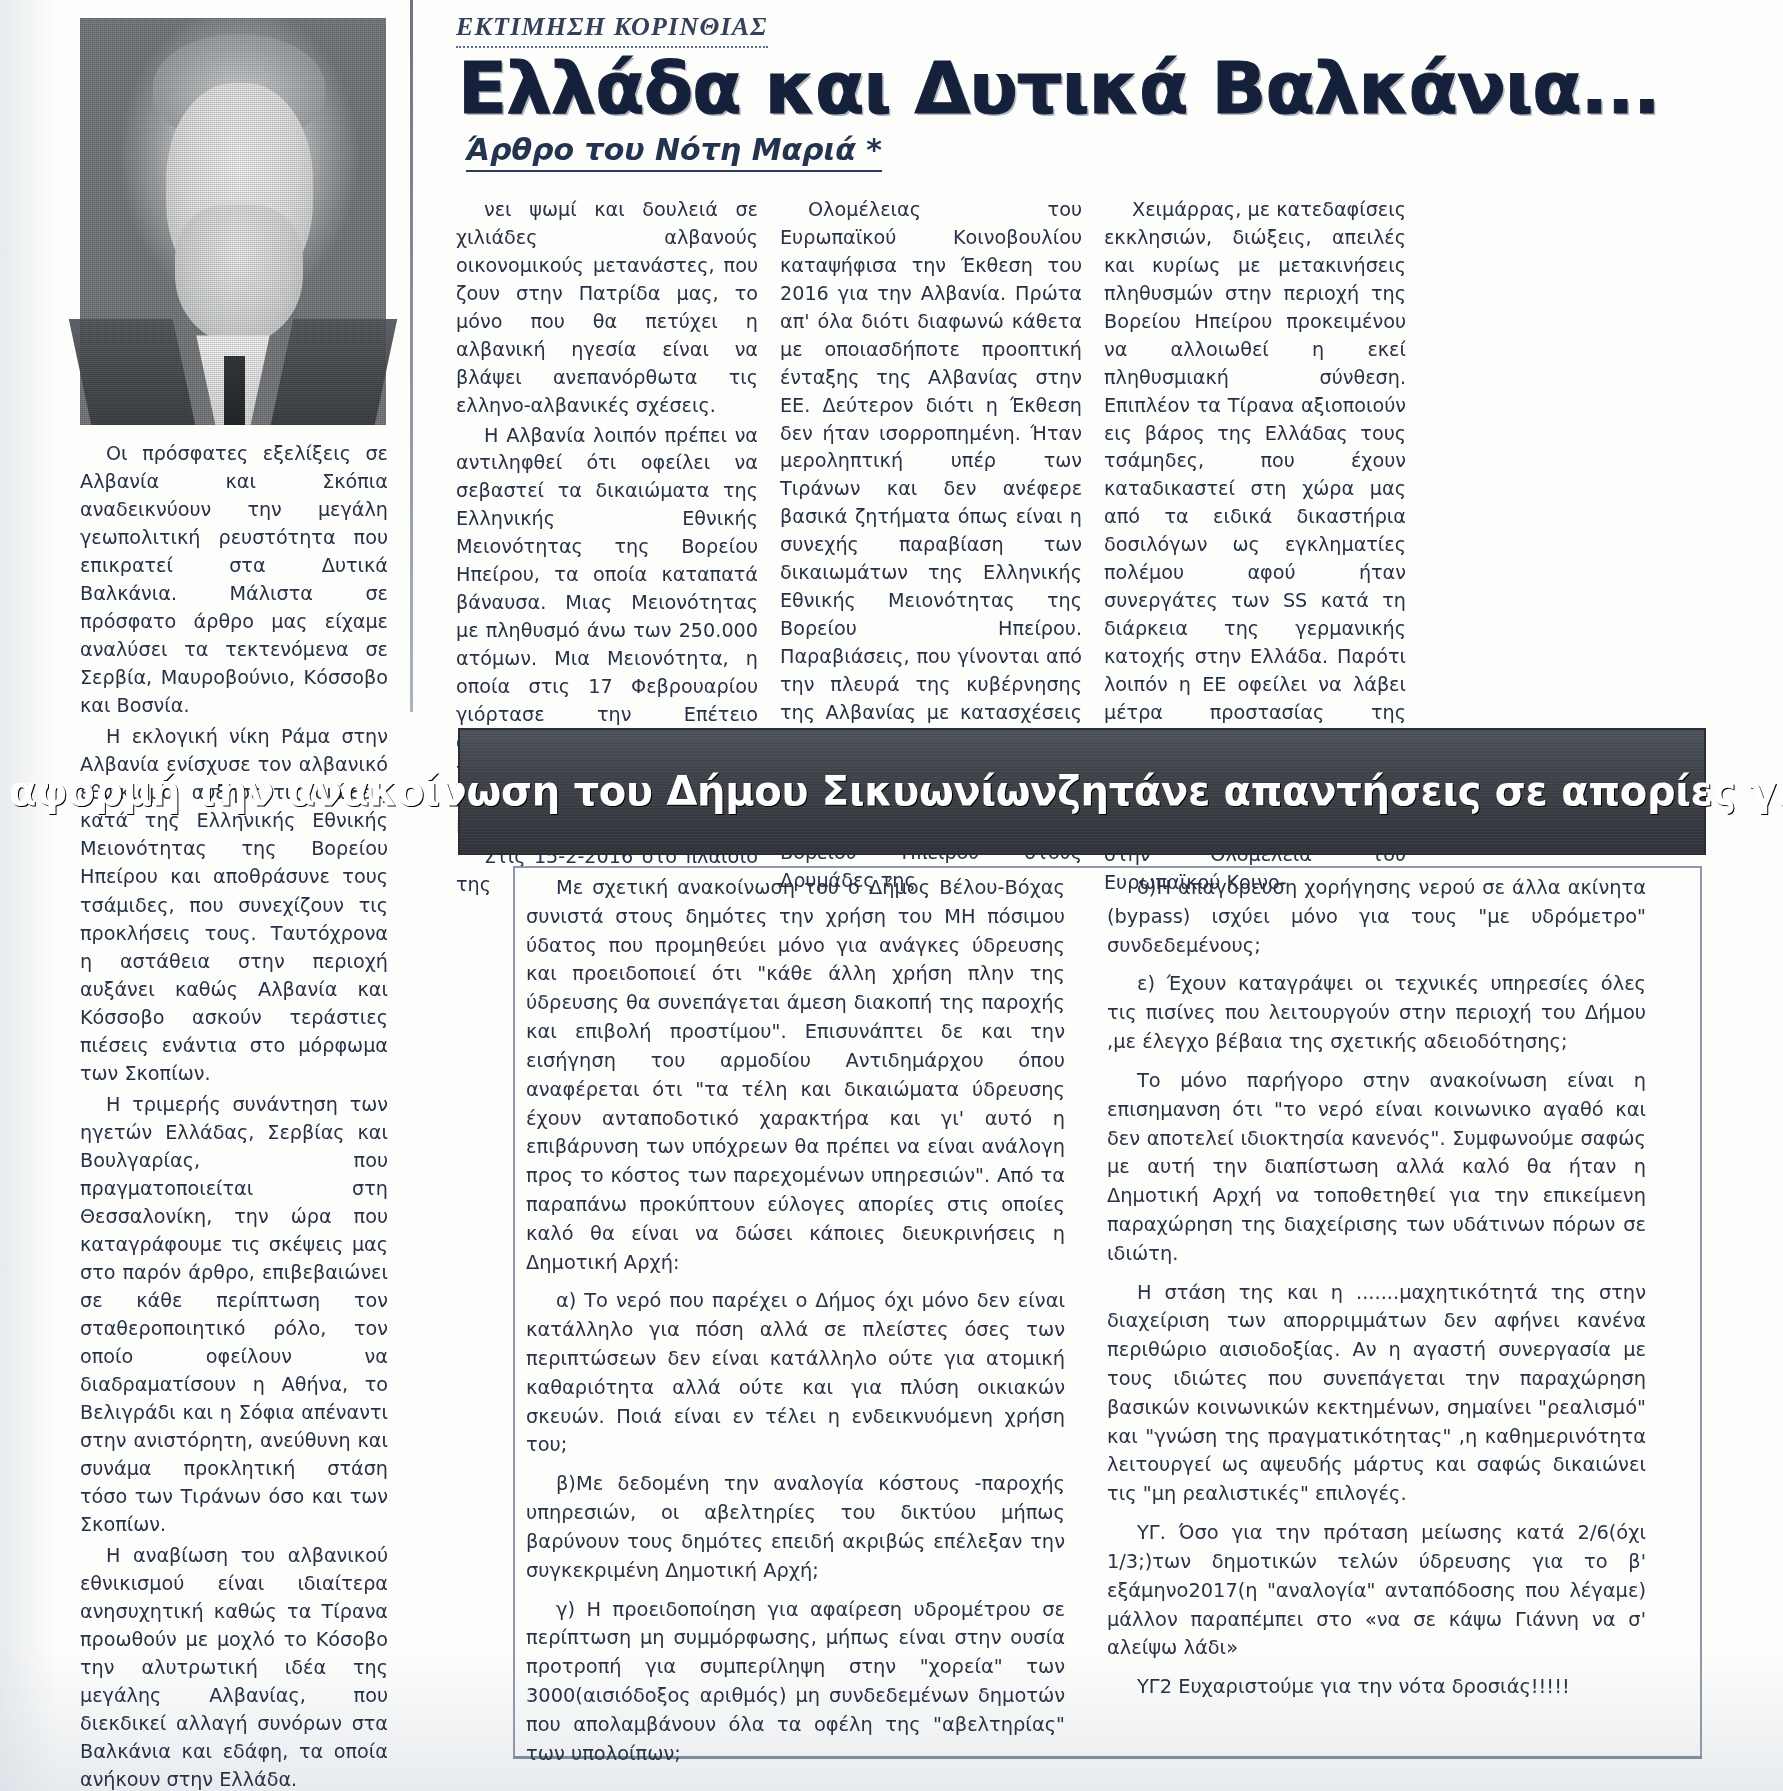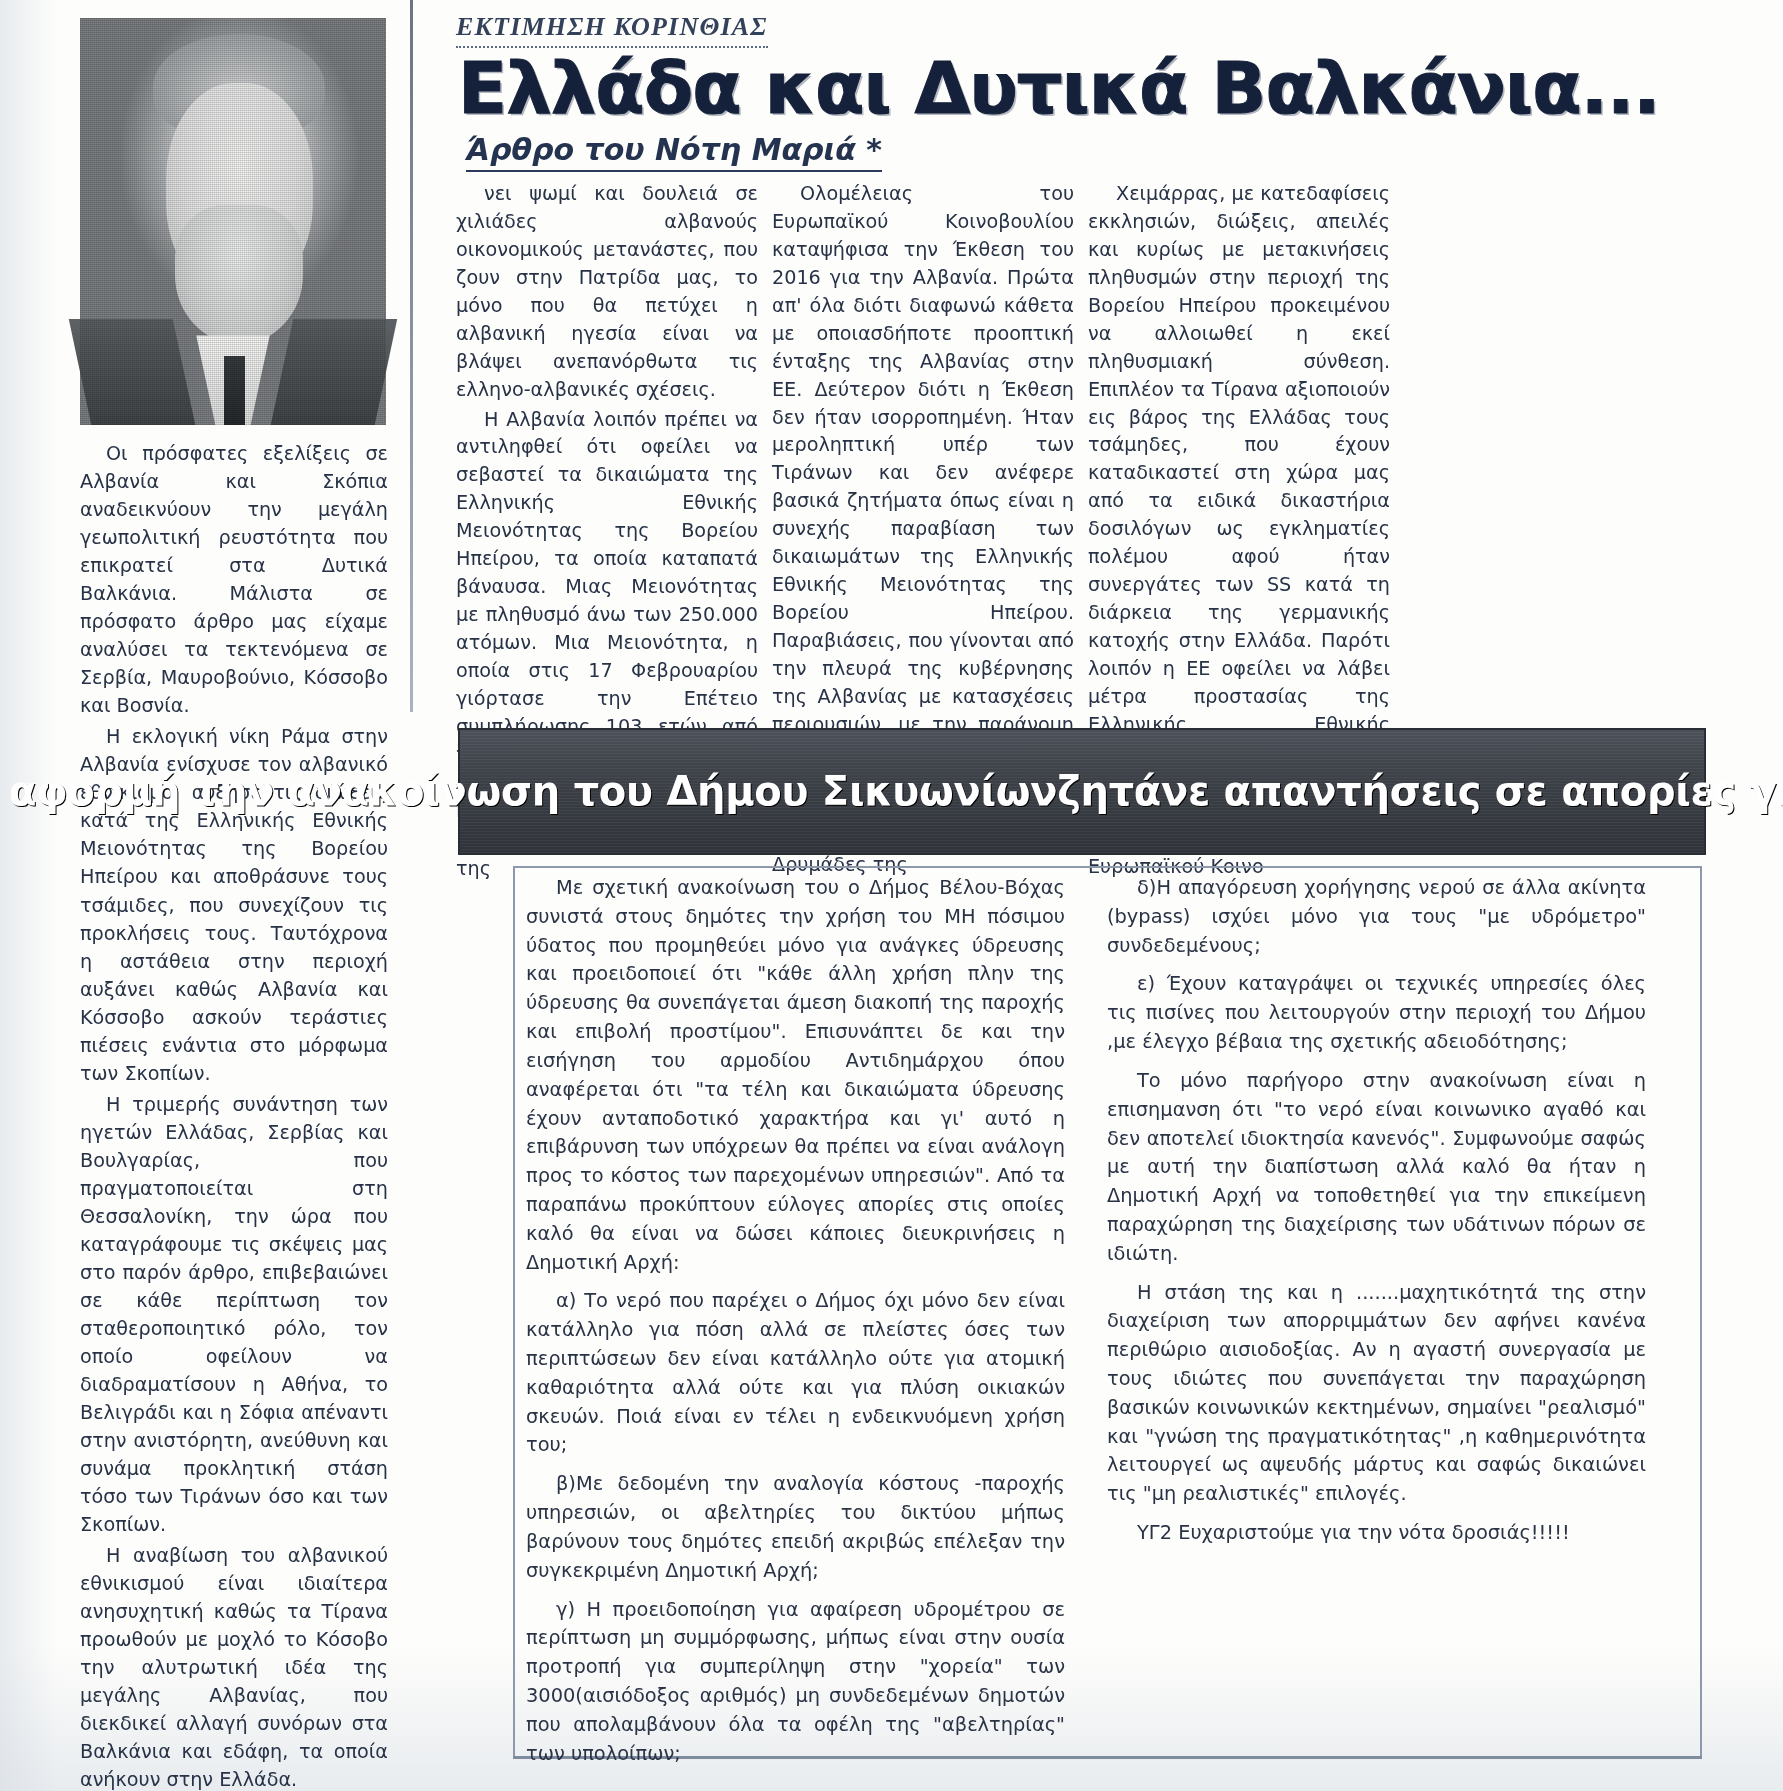--- a/index.html
+++ b/index.html
@@ -144,25 +144,25 @@
     font-weight: 700;
     font-size: 30px;
     color: #243350;
     border-bottom: 2px solid #2b3b5a;
     padding-bottom: 3px;
   }
 
   .top-cols {
     position: absolute;
     left: 398px;
-    top: 180px;
+    top: 196px;
     width: 1242px;
     height: 508px;
     display: flex;
-    gap: 14px;
+    gap: 22px;
   }
   .top-col {
     width: 302px;
     font-size: 19.2px;
     line-height: 1.455;
     text-align: justify;
     color: #273247;
   }
   .top-col p { margin: 0 0 0 0; text-indent: 28px; }
   .top-col p + p { margin-top: 2px; }
@@ -337,18 +337,19 @@
         <p>Με σχετική ανακοίνωση του ο Δήμος Βέλου-Βόχας συνιστά στους δημότες την χρήση του ΜΗ πόσιμου ύδατος που προμηθεύει μόνο για ανάγκες ύδρευσης και προειδοποιεί ότι "κάθε άλλη χρήση πλην της ύδρευσης θα συνεπάγεται άμεση διακοπή της παροχής και επιβολή προστίμου". Επισυνάπτει δε και την εισήγηση του αρμοδίου Αντιδημάρχου όπου αναφέρεται ότι "τα τέλη και δικαιώματα ύδρευσης έχουν ανταποδοτικό χαρακτήρα και γι' αυτό η επιβάρυνση των υπόχρεων θα πρέπει να είναι ανάλογη προς το κόστος των παρεχομένων υπηρεσιών". Από τα παραπάνω προκύπτουν εύλογες απορίες στις οποίες καλό θα είναι να δώσει κάποιες διευκρινήσεις η Δημοτική Αρχή:</p>
         <p>α) Το νερό που παρέχει ο Δήμος όχι μόνο δεν είναι κατάλληλο για πόση αλλά σε πλείστες όσες των περιπτώσεων δεν είναι κατάλληλο ούτε για ατομική καθαριότητα αλλά ούτε και για πλύση οικιακών σκευών. Ποιά είναι εν τέλει η ενδεικνυόμενη χρήση του;</p>
         <p>β)Με δεδομένη την αναλογία κόστους -παροχής υπηρεσιών, οι αβελτηρίες του δικτύου μήπως βαρύνουν τους δημότες επειδή ακριβώς επέλεξαν την συγκεκριμένη Δημοτική Αρχή;</p>
         <p>γ) Η προειδοποίηση για αφαίρεση υδρομέτρου σε περίπτωση μη συμμόρφωσης, μήπως είναι στην ουσία προτροπή για συμπερίληψη στην "χορεία" των 3000(αισιόδοξος αριθμός) μη συνδεδεμένων δημοτών που απολαμβάνουν όλα τα οφέλη της "αβελτηρίας" των υπολοίπων;</p>
       </div>
       <div class="bot-col">
         <p>δ)Η απαγόρευση χορήγησης νερού σε άλλα ακίνητα (bypass) ισχύει μόνο για τους "με υδρόμετρο" συνδεδεμένους;</p>
         <p>ε) Έχουν καταγράψει οι τεχνικές υπηρεσίες όλες τις πισίνες που λειτουργούν στην περιοχή του Δήμου ,με έλεγχο βέβαια της σχετικής αδειοδότησης;</p>
         <p>Το μόνο παρήγορο στην ανακοίνωση είναι η επισημανση ότι "το νερό είναι κοινωνικο αγαθό και δεν αποτελεί ιδιοκτησία κανενός". Συμφωνούμε σαφώς με αυτή την διαπίστωση αλλά καλό θα ήταν η Δημοτική Αρχή να τοποθετηθεί για την επικείμενη παραχώρηση της διαχείρισης των υδάτινων πόρων σε ιδιώτη.</p>
         <p>Η στάση της και η .......μαχητικότητά της στην διαχείριση των απορριμμάτων δεν αφήνει κανένα περιθώριο αισιοδοξίας. Αν η αγαστή συνεργασία με τους ιδιώτες που συνεπάγεται την παραχώρηση βασικών κοινωνικών κεκτημένων, σημαίνει "ρεαλισμό" και "γνώση της πραγματικότητας" ,η καθημερινότητα λειτουργεί ως αψευδής μάρτυς και σαφώς δικαιώνει τις "μη ρεαλιστικές" επιλογές.</p>
+        <p>ΥΓ. Όσο για την πρόταση μείωσης κατά 2/6(όχι 1/3;)των δημοτικών τελών ύδρευσης για το β' εξάμηνο2017(η "αναλογία" ανταπόδοσης που λέγαμε) μάλλον παραπέμπει στο «να σε κάψω Γιάννη να σ' αλείψω λάδι»</p>
         <p>ΥΓ2 Ευχαριστούμε για την νότα δροσιάς!!!!!</p>
       </div>
     </div>
 
   </div>
 </div>
 
 </body></html>

